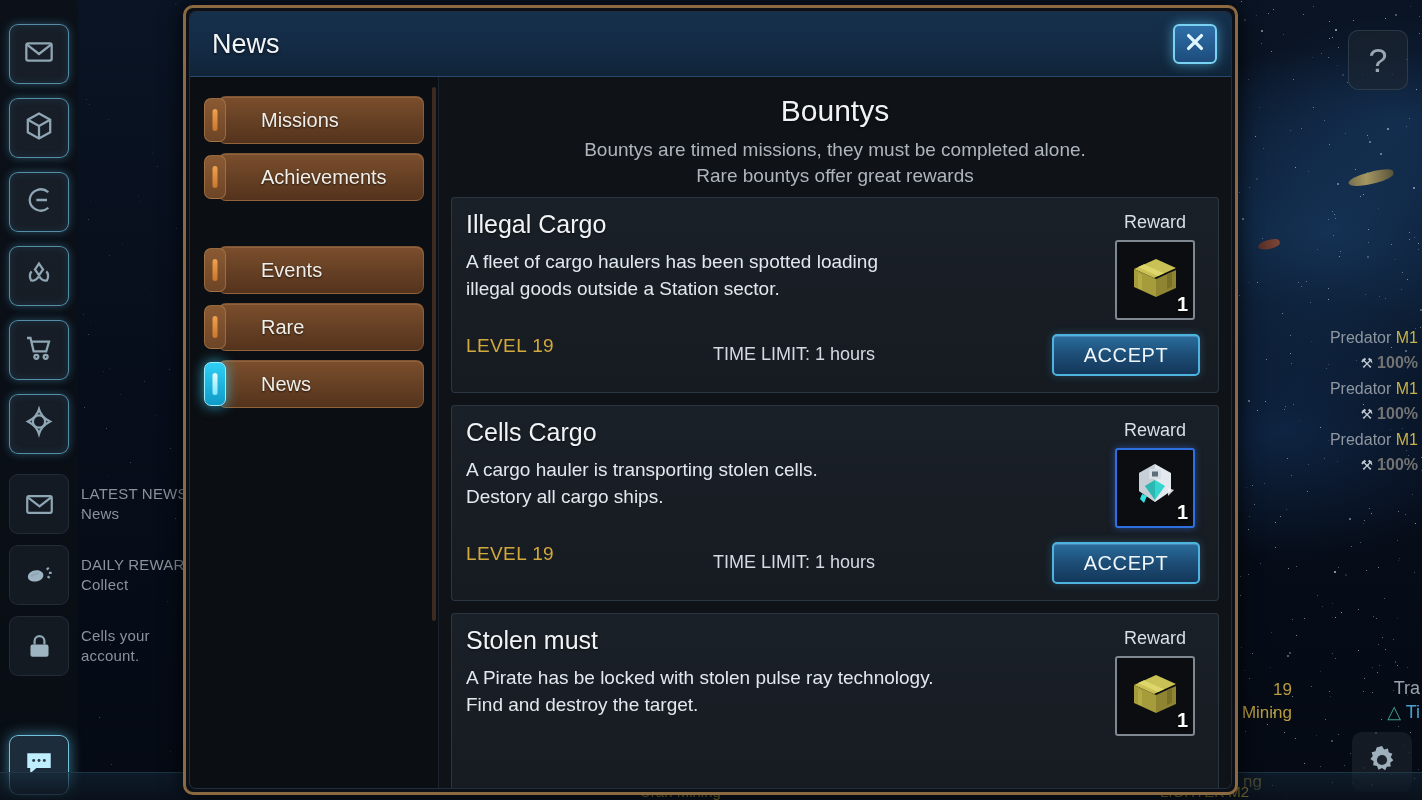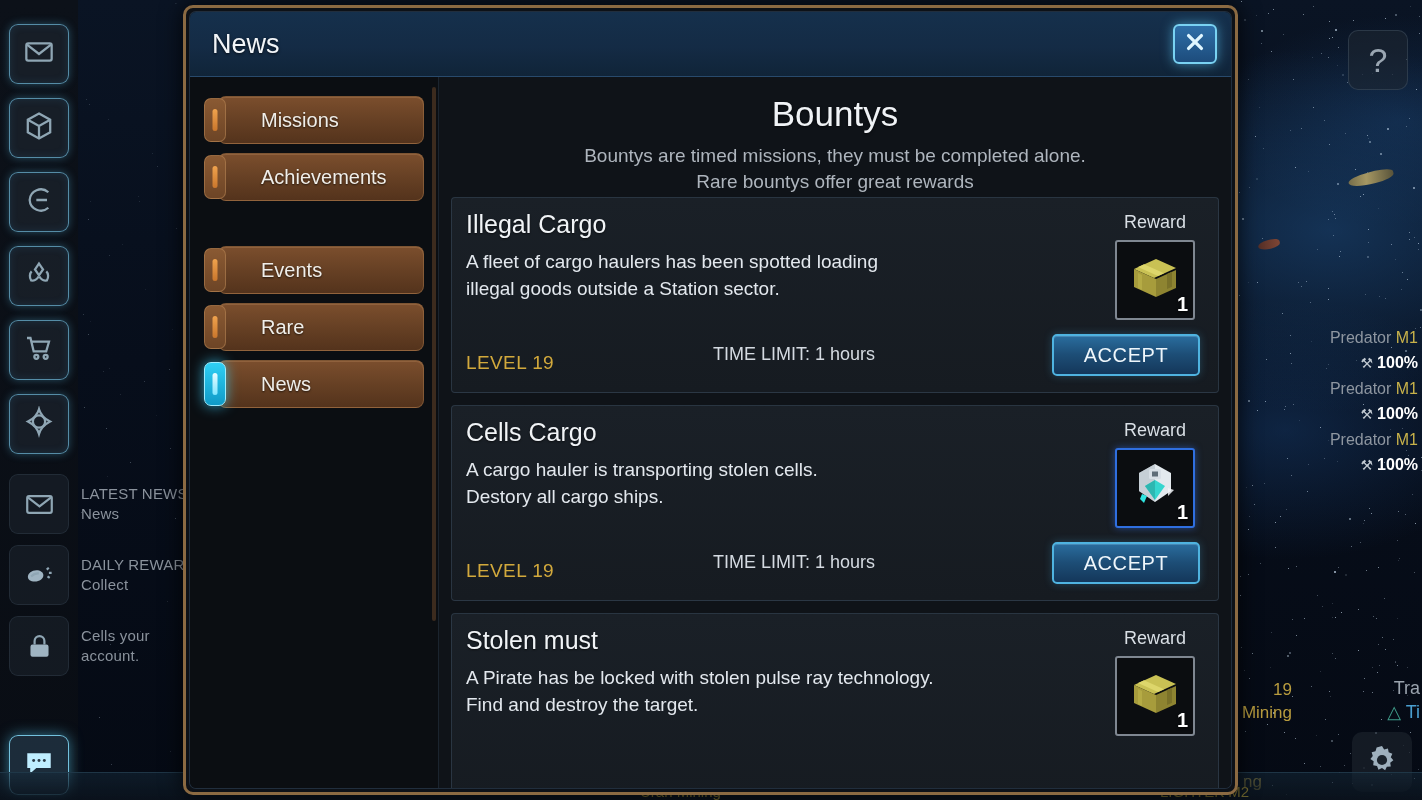--- a/index.html
+++ b/index.html
@@ -71,21 +71,21 @@
     white-space:nowrap; overflow:hidden;
   }
   .promo-txt b { font-weight:400; display:block; letter-spacing:.2px; }
 
   
   .hud-fleet {
     position:absolute; right:4px; text-align:right;
     font-size:16px; line-height:25px; color:#8e96a0;
   }
   .hud-fleet .m1 { color:#c8b24a; }
-  .hud-fleet .pct { color:#ffffff; font-weight:700; }
+  .hud-fleet .pct { color:#737373; font-weight:700; }
   .wrench { display:inline-block; margin-right:4px; color:#c3cbd3; font-size:14px; }
   .hud-misc { position:absolute; color:#b89c3e; font-size:17px; line-height:23px; }
   .hud-tra { position:absolute; right:0; color:#9aa3ad; font-size:18px; line-height:24px; text-align:right;}
   .gear-btn {
     position:absolute; right:10px; bottom:8px; width:60px; height:60px;
     background:rgba(26,33,43,.72); border-radius:10px;
     display:flex; align-items:center; justify-content:center;
   }
   .help-btn {
     position:absolute; right:14px; top:30px; width:60px; height:60px;
@@ -191,21 +191,21 @@
   }
   .nav-gap { height:36px; }
 
   
   .main {
     position:relative; flex:1; background:#0f1318;
     overflow:hidden;
   }
   .main-head { padding:17px 20px 0 20px; text-align:center; }
   .main-head h2 {
-    font-size:35px; font-weight:400; color:#f0f3f6;
+    font-size:30px; font-weight:400; color:#f0f3f6;
     text-shadow:0 1px 3px rgba(0,0,0,.6);
   }
   .main-head p {
     margin-top:9px; font-size:19px; line-height:26px; color:#aeb5bd;
   }
   .head-rule {
     margin:12px 12px 0 12px; height:2px;
     background:linear-gradient(90deg,rgba(60,80,100,0),rgba(96,118,142,.75),rgba(60,80,100,0));
   }
 
@@ -224,21 +224,21 @@
     text-shadow:0 1px 2px rgba(0,0,0,.6);
     margin-bottom:9px;
   }
   .card .desc {
     font-size:19px; line-height:27px; color:#e3e8ee; max-width:600px;
   }
   .card-foot {
     position:absolute; left:14px; right:18px; bottom:16px; height:42px;
   }
   .lvl {
-    position:absolute; left:0; top:18px;
+    position:absolute; left:0; top:1px;
     font-size:19px; color:#d2a93c; letter-spacing:.4px;
   }
   .tlimit {
     position:absolute; left:247px; top:10px;
     font-size:18px; color:#d4dae1;
   }
   .accept {
     position:absolute; right:0; bottom:0; width:148px; height:42px;
     background:linear-gradient(180deg,#2a6d9e 0%,#1d4e77 48%,#14375a 100%);
     border:2px solid #4fb3e0; border-radius:5px;

